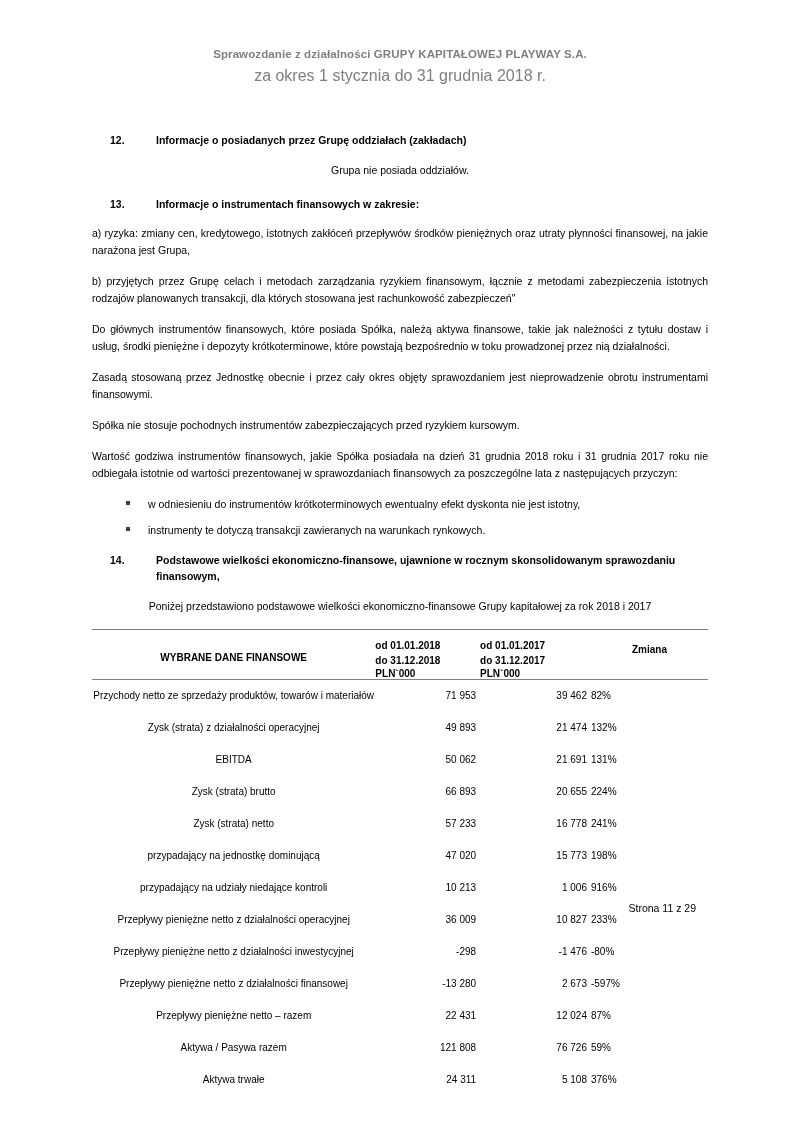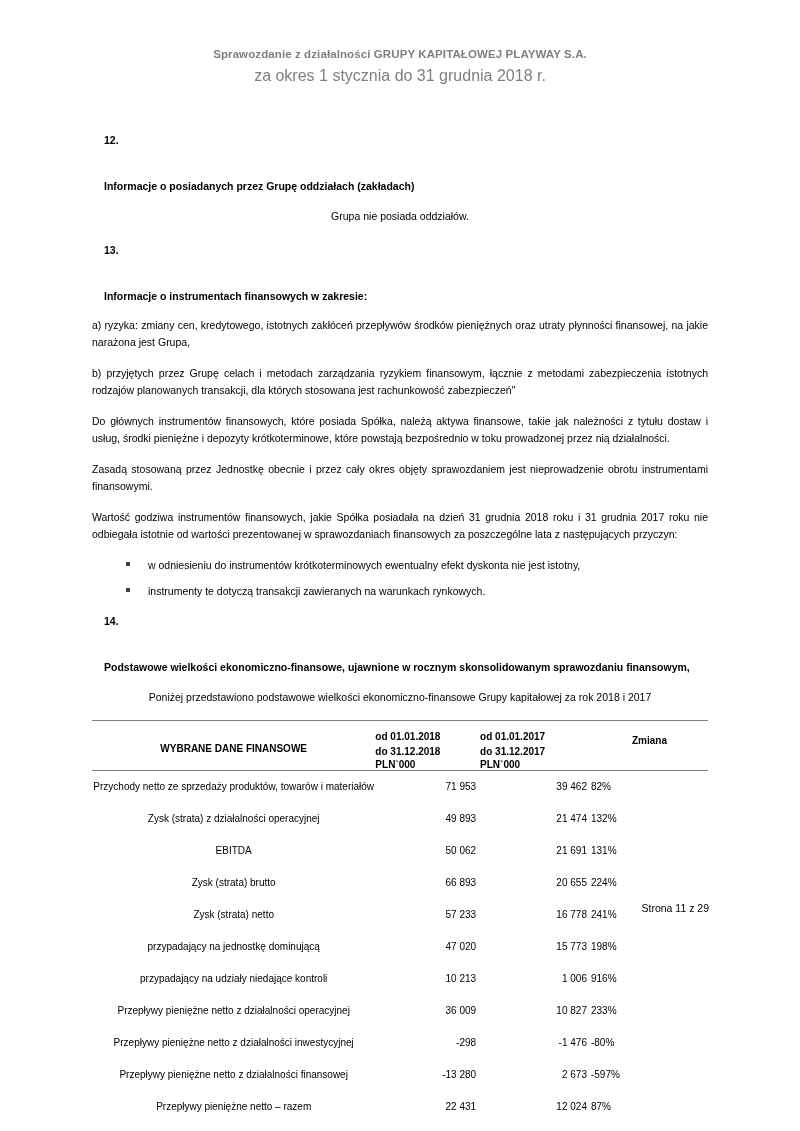--- a/index.html
+++ b/index.html
@@ -33,24 +33,23 @@
     line-height: 1.5;
   }
   .header .line2 {
     font-size: 16px;
     font-weight: normal;
     line-height: 1.6;
   }
   .sec-head {
     font-size: 10.5px;
     font-weight: bold;
-    margin: 0 0 13px 12px;
+    margin: 0 0 13px 18px;
     display: flex;
     line-height: 1.5;
-    flex-direction: column;
   }
   .sec-head .num {
     width: 46px;
     flex: 0 0 46px;
   }
   .sec-head .txt {
     flex: 1;
   }
   p.body {
     font-size: 10.5px;
@@ -133,21 +132,21 @@
   }
   tbody.data td.label { text-align: center; }
   tbody.data td.num { text-align: right; padding-right: 4px; }
   tbody.data td.chg { }
   .col-label { width: 46%; }
   .col-a { width: 17%; }
   .col-b { width: 18%; }
   .col-c { width: 19%; }
   .footer {
     position: absolute;
-    right: 91px;
+    right: 104px;
     bottom: 56px;
     font-size: 10.5px;
   }
 </style>
 </head>
 <body>
 
 <div class="page">
 
   <div class="header">
@@ -164,20 +163,21 @@
   <div class="spacer-sm"></div>
 
   <div class="sec-head">
     <span class="num">13.</span>
     <span class="txt">Informacje o instrumentach finansowych w zakresie:</span>
   </div>
   <p class="body">a)  ryzyka: zmiany cen, kredytowego, istotnych zakłóceń przepływów środków pieniężnych oraz utraty płynności finansowej, na jakie narażona jest Grupa,</p>
   <p class="body">b)   przyjętych przez Grupę celach i metodach zarządzania ryzykiem finansowym, łącznie z metodami zabezpieczenia istotnych rodzajów planowanych transakcji, dla których stosowana jest rachunkowość zabezpieczeń"</p>
   <p class="body">Do głównych instrumentów finansowych, które posiada Spółka, należą aktywa finansowe, takie jak należności z tytułu dostaw i usług, środki pieniężne i depozyty krótkoterminowe, które powstają bezpośrednio w toku prowadzonej przez nią działalności.</p>
   <p class="body">Zasadą stosowaną przez Jednostkę obecnie i przez cały okres objęty sprawozdaniem jest nieprowadzenie obrotu instrumentami finansowymi.</p>
+  <p class="body">Spółka nie stosuje pochodnych instrumentów zabezpieczających przed ryzykiem kursowym.</p>
   <p class="body">Wartość godziwa instrumentów finansowych, jakie Spółka posiadała na dzień 31 grudnia 2018 roku i 31 grudnia 2017 roku nie odbiegała istotnie od wartości prezentowanej w sprawozdaniach finansowych za poszczególne lata z następujących przyczyn:</p>
 
   <ul class="bullets">
     <li>
       <span class="sq"></span>
       <span>w odniesieniu do instrumentów krótkoterminowych ewentualny efekt dyskonta nie jest istotny,</span>
     </li>
     <li>
       <span class="sq"></span>
       <span>instrumenty te dotyczą transakcji zawieranych na warunkach rynkowych.</span>

